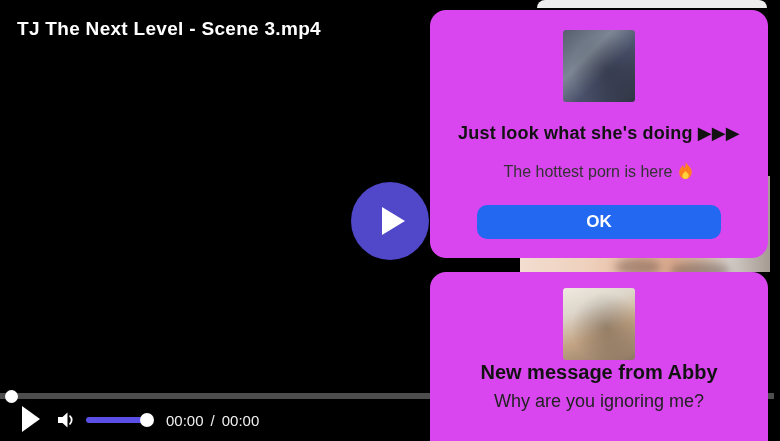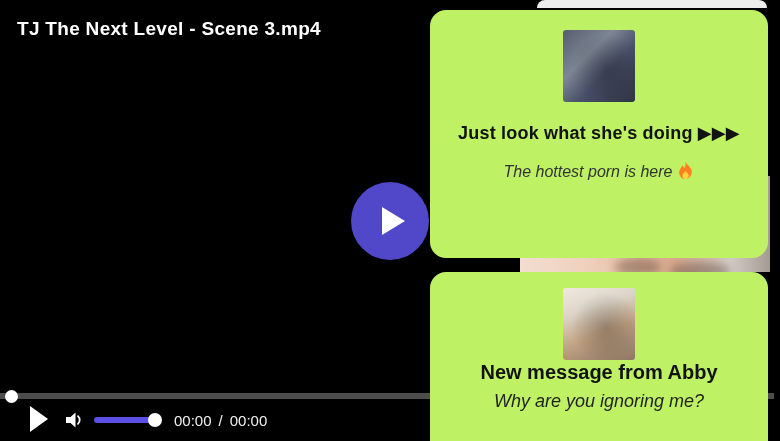--- a/index.html
+++ b/index.html
@@ -22,21 +22,21 @@
     position:absolute;left:31px;top:25px;width:0;height:0;
     border-left:23px solid #fff;border-top:14px solid transparent;border-bottom:14px solid transparent;
   }
   
   .seek-track{
     position:absolute;left:0;top:393px;width:774px;height:6px;background:#4d4d4d;z-index:1;
   }
   .seek-knob{
     position:absolute;left:5px;top:390px;width:13px;height:13px;border-radius:50%;background:#fff;z-index:2;
   }
-  .ctrl-row{position:absolute;left:12px;top:403px;width:430px;height:38px;z-index:2;}
+  .ctrl-row{position:absolute;left:4px;top:403px;width:430px;height:38px;z-index:2;}
   .play-btn{
     position:absolute;left:18px;top:3px;width:0;height:0;cursor:pointer;
     border-left:18px solid #fff;border-top:13px solid transparent;border-bottom:13px solid transparent;
   }
   .vol-icon{position:absolute;left:52px;top:7px;width:20px;height:20px;cursor:pointer;}
   .vol-fill{
     position:absolute;left:82px;top:14px;width:61px;height:6px;border-radius:3px;background:#5b50e6;cursor:pointer;
   }
   .vol-knob{
     position:absolute;left:136px;top:10px;width:14px;height:14px;border-radius:50%;background:#fff;cursor:pointer;
@@ -48,34 +48,34 @@
     position:absolute;left:537px;top:0;width:230px;height:8px;background:#ededed;
     border-radius:10px 10px 0 0;z-index:1;
   }
   .under-photo{
     position:absolute;left:520px;top:176px;width:250px;height:96px;z-index:1;overflow:hidden;
     background:linear-gradient(90deg,#f2ddd0 0%,#eeD0bc 28%,#e4b79c 48%,#d8a88d 62%,#d2cbc5 84%,#a59b93 100%);
   }
   .under-photo .blob{position:absolute;width:46px;height:18px;border-radius:50%;background:rgba(60,45,40,.35);filter:blur(4px);}
   
   .popup{
-    position:absolute;left:430px;width:338px;background:#bef264;z-index:3;text-align:center;cursor:pointer;
+    position:absolute;left:430px;width:338px;background:#d946ef;z-index:3;text-align:center;cursor:pointer;
   }
   .popup1{top:10px;height:248px;border-radius:16px;}
   .popup2{top:272px;height:230px;border-radius:16px 16px 0 0;}
   .thumb{
     width:72px;height:72px;margin:0 auto;border-radius:3px;overflow:hidden;position:relative;
   }
   .thumb1{margin-top:20px;background:linear-gradient(135deg,#565e6e 0%,#7d8694 35%,#49506a 60%,#2f3442 100%);}
   .thumb2{margin-top:16px;background:linear-gradient(160deg,#efe9e0 0%,#ddd5c9 30%,#c4a585 60%,#8d7763 100%);}
   .thumb .shade{position:absolute;inset:0;background:radial-gradient(circle at 60% 55%,rgba(0,0,0,.25),rgba(0,0,0,0) 60%);}
   .p-head{color:#121212;font-weight:bold;}
   .popup1 .p-head{margin-top:21px;font-size:18px;line-height:20px;letter-spacing:.2px;}
   .popup2 .p-head{font-size:20px;line-height:24px;}
-  .p-sub{color:#333;font-style:italic;}
+  .p-sub{color:#333;}
   .popup1 .p-sub{margin-top:18px;font-size:16px;line-height:19px;}
   .popup2 .p-sub{margin-top:6px;font-size:18px;line-height:22px;color:#222;}
   .fire{display:inline-block;vertical-align:-3px;margin-left:5px;}
   .ok-btn{
     display:block;margin:24px auto 0 auto;width:244px;height:34px;border:none;border-radius:10px;
     background:#2368f0;color:#fff;font-size:17px;font-weight:bold;cursor:pointer;
     font-family:"Liberation Sans","DejaVu Sans",sans-serif;
   }
 </style>
 </head>
@@ -111,20 +111,21 @@
 
 <div class="popup popup1">
   <div class="thumb thumb1">
     <div class="shade"></div>
   </div>
   <div class="p-head">Just look what she's doing ▶▶▶</div>
   <div class="p-sub"><span>The hottest porn is here</span><svg class="fire" width="17" height="19" viewBox="0 0 17 19">
         <path d="M8.5 0.5 C9.5 4 13.8 5.5 14.6 9.5 C15.5 13.8 12.4 18 8.5 18 C4.6 18 1.5 14.5 2.3 10.2 C2.8 7.5 4.7 6.3 5.3 4.2 C6.6 5.2 7 6.3 6.9 7.6 C8.4 6 8.9 3 8.5 0.5 Z" fill="#ff7f1f"></path>
         <path d="M8.6 18 C6.4 18 5 16.2 5.4 14.2 C5.8 12.4 7.4 11.8 8.3 10 C9.4 11.4 11.6 12.3 11.8 14.5 C12 16.4 10.5 18 8.6 18 Z" fill="#ffd23e"></path>
       </svg></div>
+  <button class="ok-btn">OK</button>
 </div>
 
 <div class="popup popup2">
   <div class="thumb thumb2">
     <div class="shade"></div>
   </div>
   <div class="p-head">New message from Abby</div>
   <div class="p-sub">Why are you ignoring me?</div>
 </div>
 

